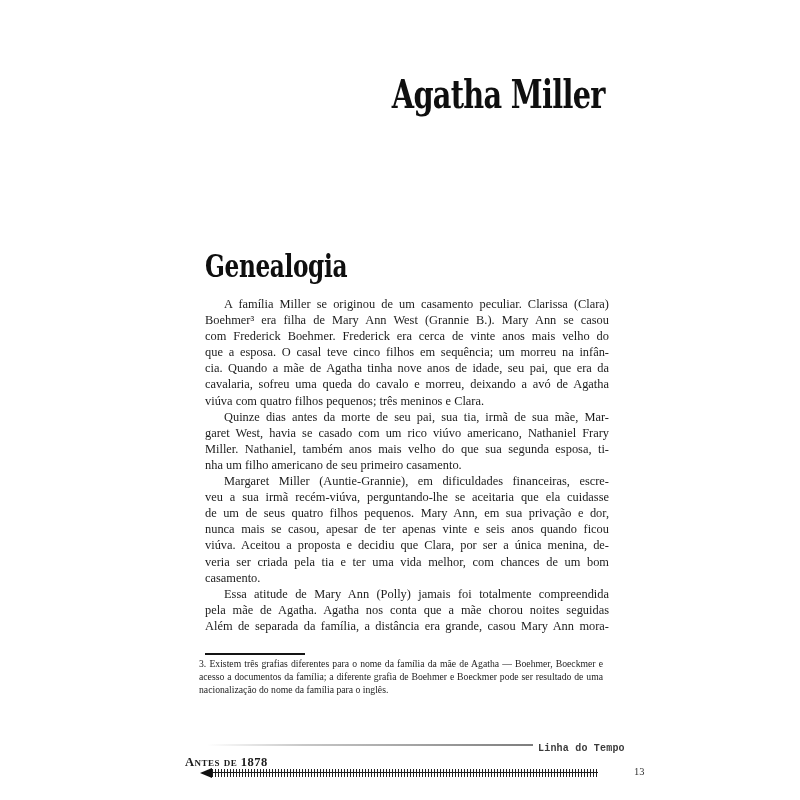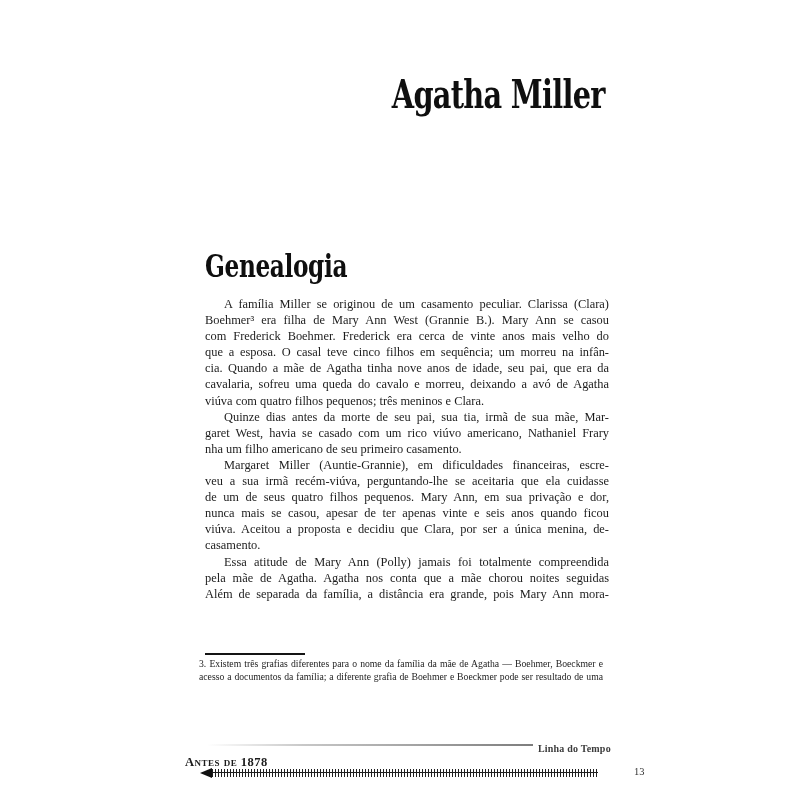--- a/index.html
+++ b/index.html
@@ -33,21 +33,21 @@
     position:absolute;top:657px;left:199px;width:404px;
     font-size:9.7px;line-height:13.2px;color:#222;
   }
   .tl-rule{
     position:absolute;top:744px;left:207px;width:326px;height:2px;
     background:linear-gradient(90deg, rgba(140,140,140,0) 0%, rgba(130,130,130,0.45) 30%, #7d7d7d 100%);
   }
   .tl-label{
     position:absolute;top:743px;left:538px;
     font-size:10px;font-weight:bold;color:#3b3b3b;white-space:nowrap;
-    font-family:Liberation Serif, serif;letter-spacing:0.2px;
+    font-family:Liberation Mono, monospace;letter-spacing:0.2px;
   }
   .era{
     position:absolute;top:755px;left:185px;
     font-variant:small-caps;font-size:12.5px;letter-spacing:0.5px;color:#1c1c1c;
     white-space:nowrap;
     font-weight:bold;
   }
   .timeline{
     position:absolute;top:768px;left:200px;display:flex;align-items:center;
   }
@@ -77,37 +77,40 @@
   <div class="bodytext">
     <p class="ln j ind">A família Miller se originou de um casamento peculiar. Clarissa (Clara)</p>
     <p class="ln j">Boehmer³ era filha de Mary Ann West (Grannie B.). Mary Ann se casou</p>
     <p class="ln j">com Frederick Boehmer. Frederick era cerca de vinte anos mais velho do</p>
     <p class="ln j">que a esposa. O casal teve cinco filhos em sequência; um morreu na infân-</p>
     <p class="ln j">cia. Quando a mãe de Agatha tinha nove anos de idade, seu pai, que era da</p>
     <p class="ln j">cavalaria, sofreu uma queda do cavalo e morreu, deixando a avó de Agatha</p>
     <p class="ln">viúva com quatro filhos pequenos; três meninos e Clara.</p>
     <p class="ln j ind">Quinze dias antes da morte de seu pai, sua tia, irmã de sua mãe, Mar-</p>
     <p class="ln j">garet West, havia se casado com um rico viúvo americano, Nathaniel Frary</p>
+    <p class="ln j">Miller. Nathaniel, também anos mais velho do que sua segunda esposa, ti-</p>
     <p class="ln">nha um filho americano de seu primeiro casamento.</p>
     <p class="ln j ind">Margaret Miller (Auntie-Grannie), em dificuldades financeiras, escre-</p>
     <p class="ln j">veu a sua irmã recém-viúva, perguntando-lhe se aceitaria que ela cuidasse</p>
     <p class="ln j">de um de seus quatro filhos pequenos. Mary Ann, em sua privação e dor,</p>
     <p class="ln j">nunca mais se casou, apesar de ter apenas vinte e seis anos quando ficou</p>
     <p class="ln j">viúva. Aceitou a proposta e decidiu que Clara, por ser a única menina, de-</p>
+    <p class="ln j">veria ser criada pela tia e ter uma vida melhor, com chances de um bom</p>
     <p class="ln">casamento.</p>
     <p class="ln j ind">Essa atitude de Mary Ann (Polly) jamais foi totalmente compreendida</p>
     <p class="ln j">pela mãe de Agatha. Agatha nos conta que a mãe chorou noites seguidas</p>
-    <p class="ln j">Além de separada da família, a distância era grande, pois Mary Ann mora-</p>
+    <p class="ln j">Além de separada da família, a distância era grande, casou Mary Ann mora-</p>
   </div>
 
   <div class="fn-rule"></div>
 
   <div class="footnote">
     <p class="ln j">3.  Existem três grafias diferentes para o nome da família da mãe de Agatha — Boehmer, Boeckmer e</p>
     <p class="ln j">acesso a documentos da família; a diferente grafia de Boehmer e Boeckmer pode ser resultado de uma</p>
+    <p class="ln">nacionalização do nome da família para o inglês.</p>
   </div>
 
   <div class="tl-rule"></div>
   <div class="tl-label">Linha do Tempo</div>
 
   <div class="era">Antes de 1878</div>
 
   <div class="timeline">
     <div class="arrow"></div>
     <div class="track"></div>

